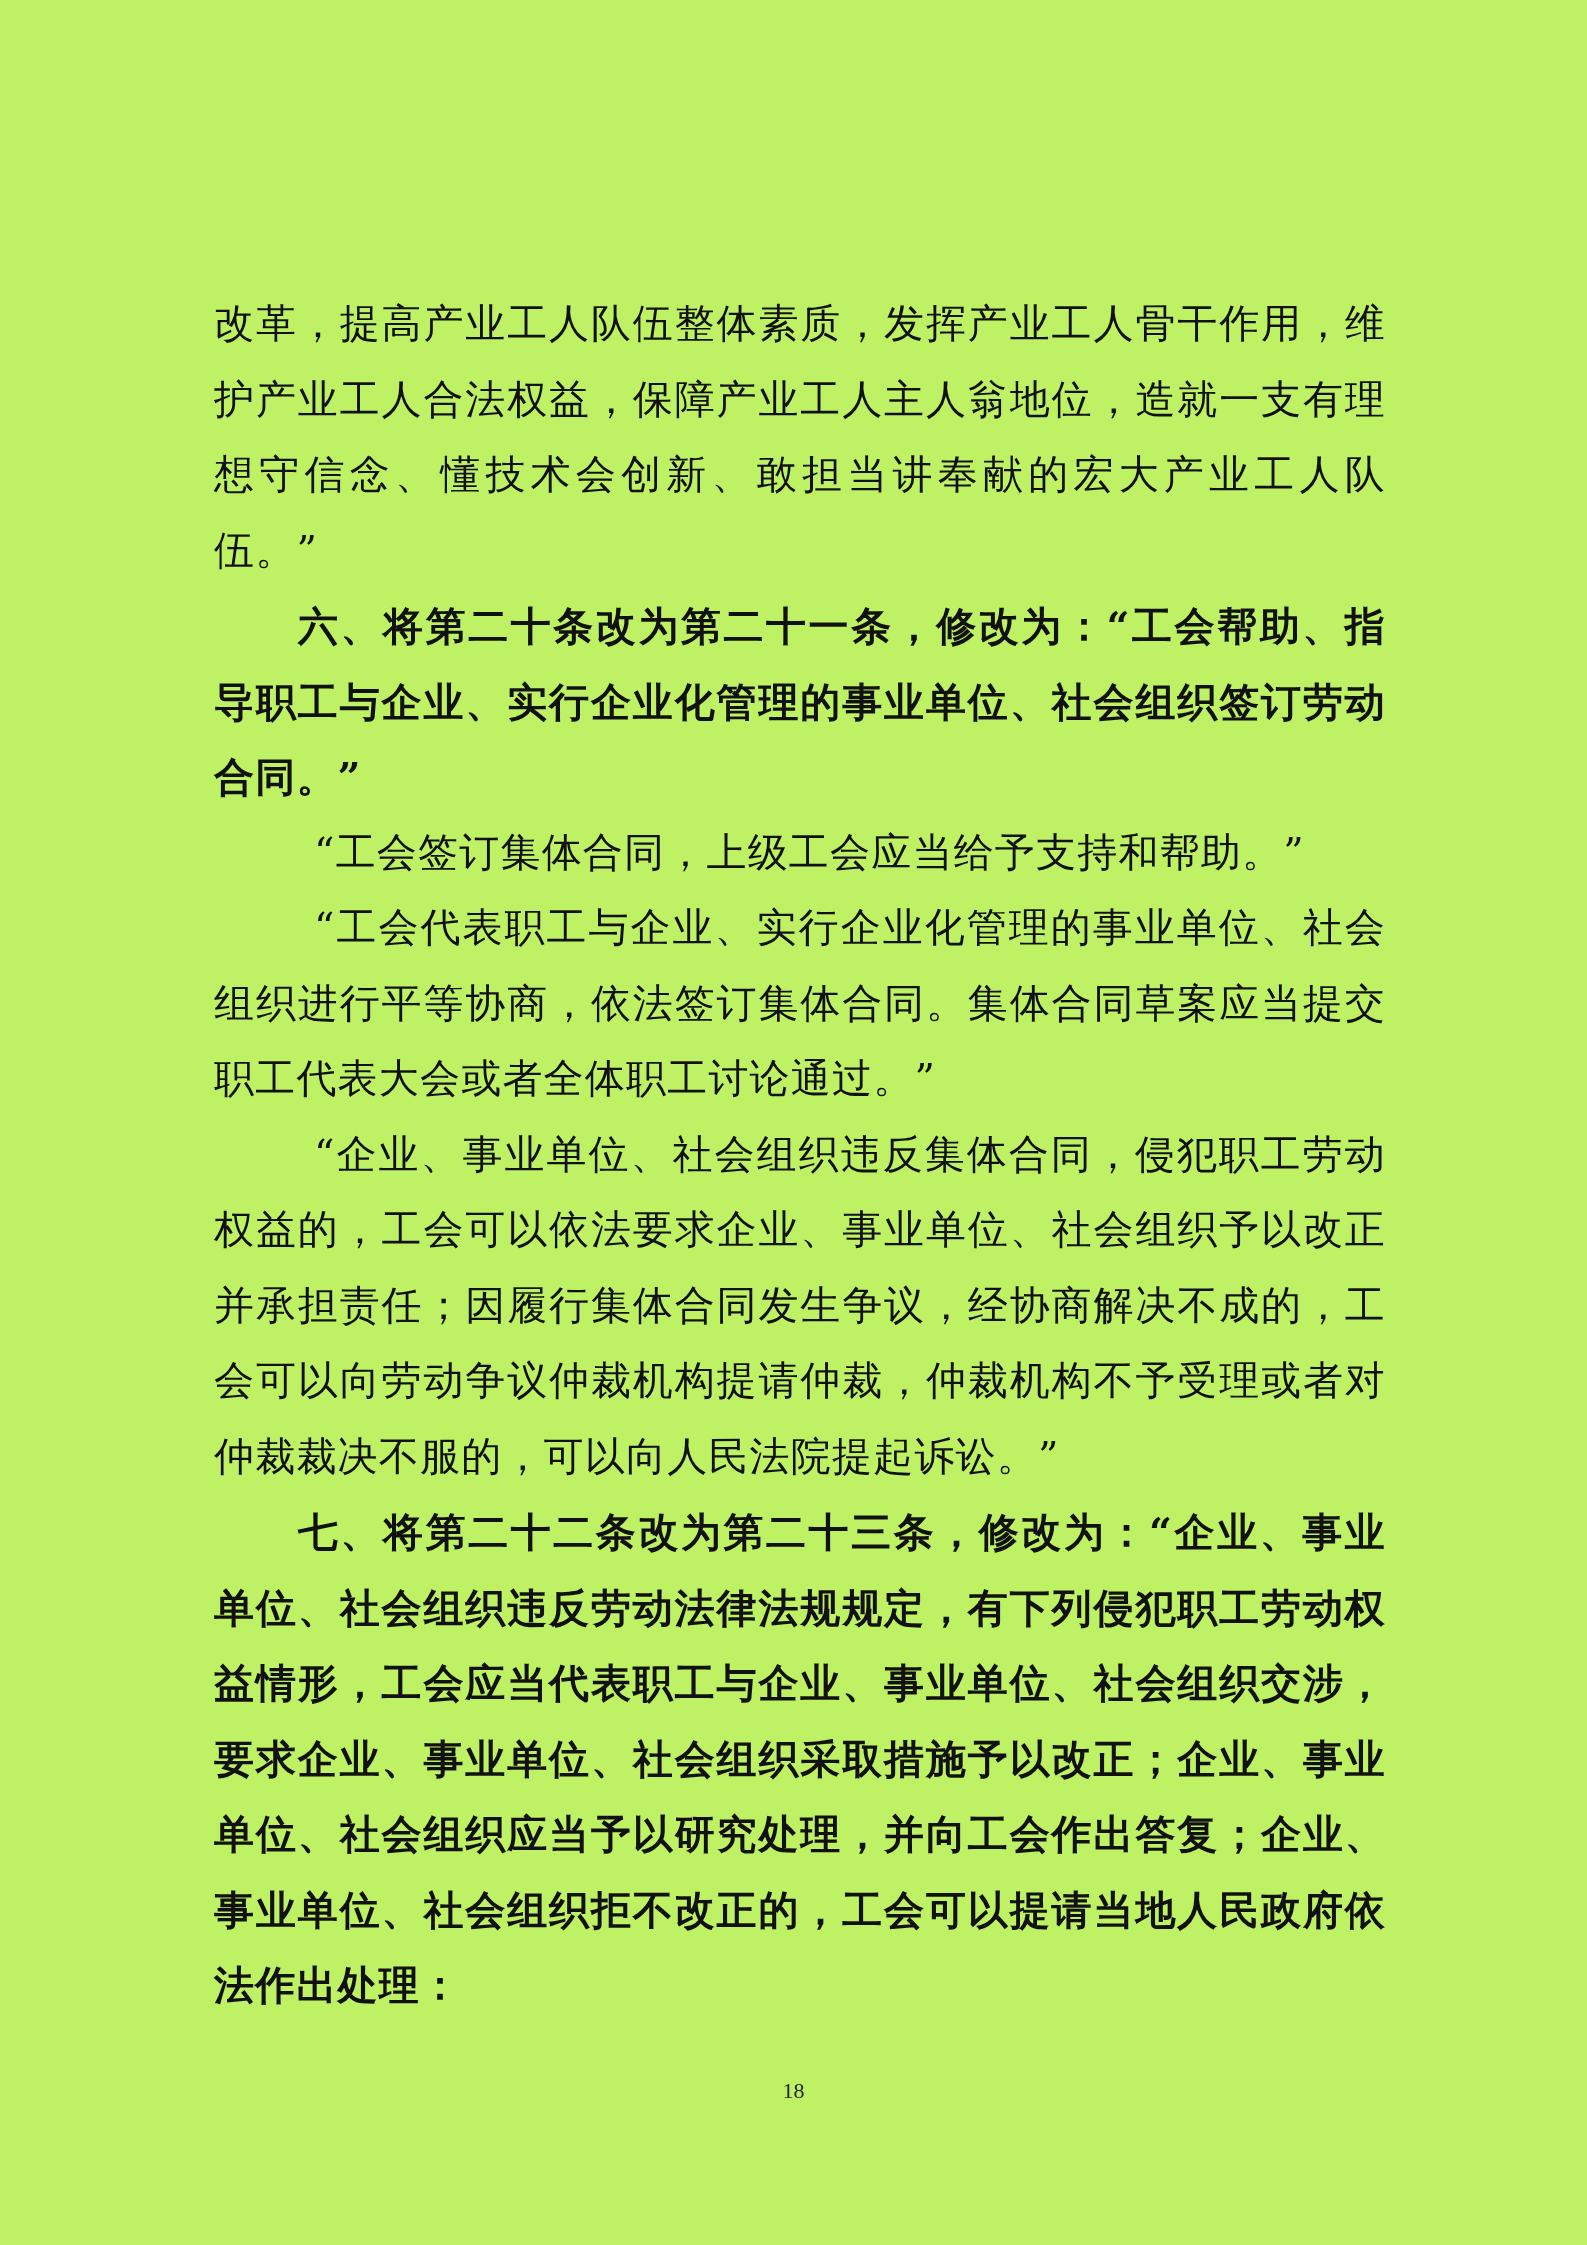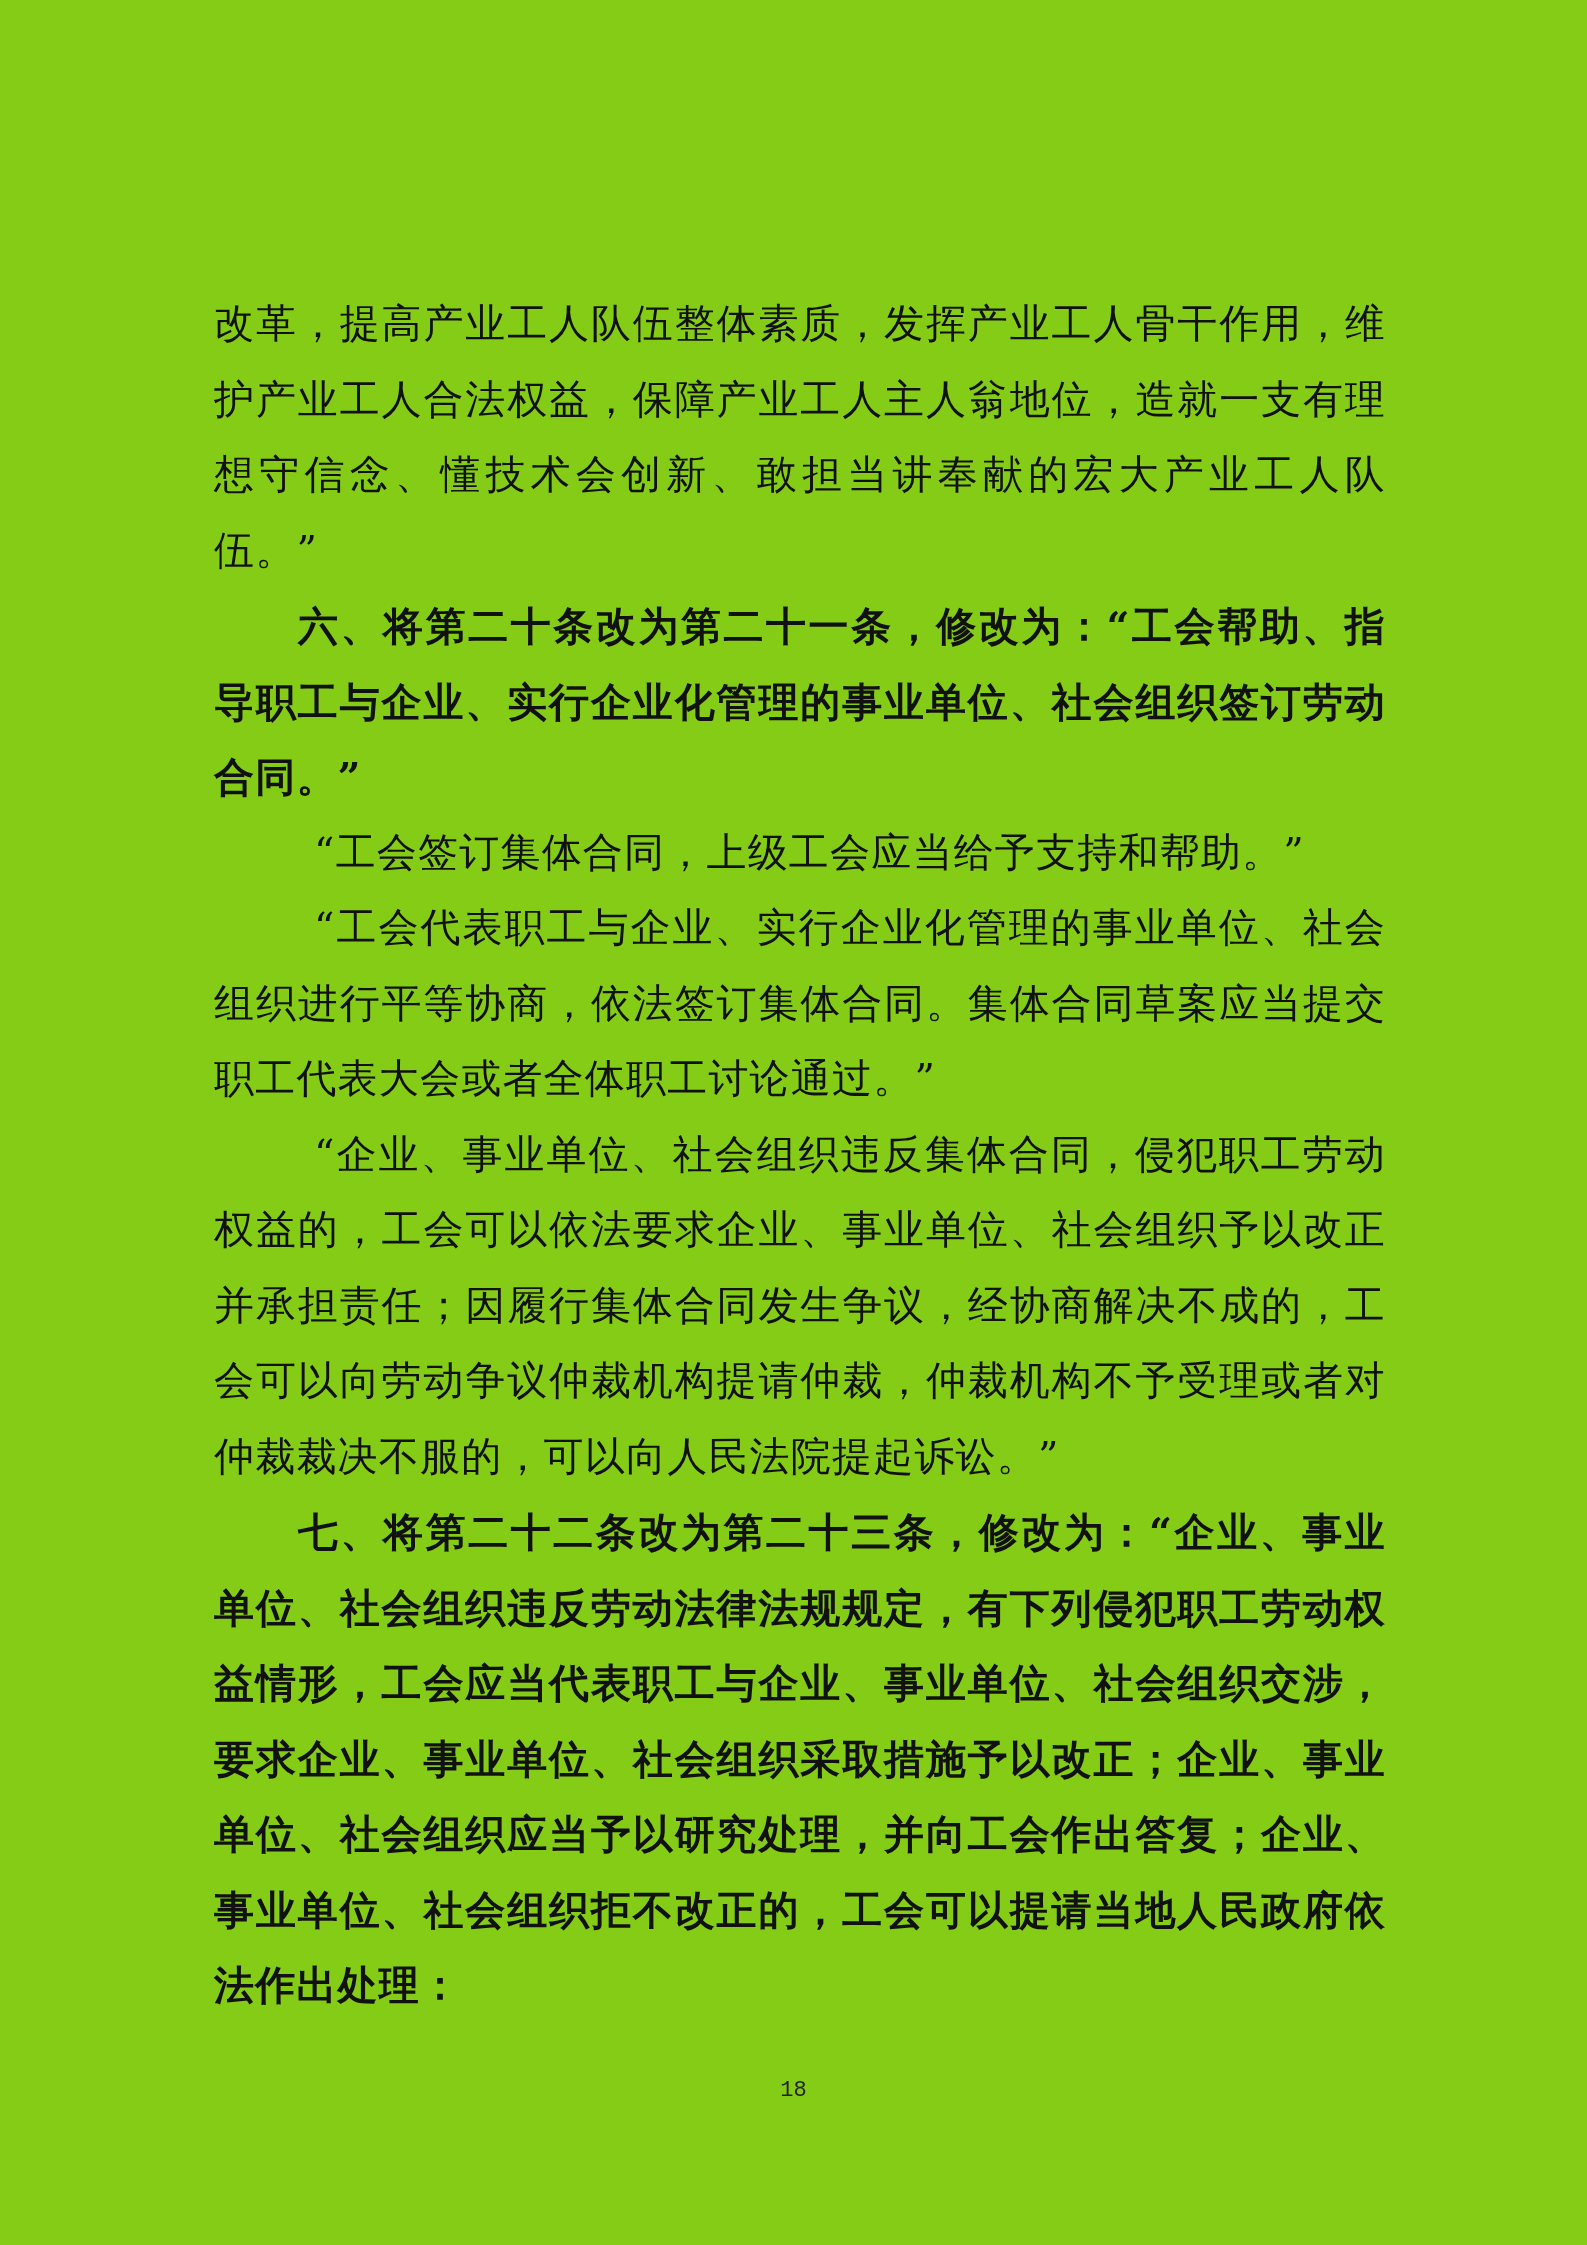--- a/index.html
+++ b/index.html
@@ -1,19 +1,19 @@
 <!DOCTYPE html>
 <html><head>
 <meta charset="utf-8">
 <style>
   html, body { margin: 0; padding: 0; background: #ffffff; }
   body { width: 1587px; height: 2245px; position: relative; overflow: hidden; }
   .page {
     position: absolute; left: 0; top: 0; width: 1587px; height: 2245px;
-    background: #84cc16;
+    background: #bef264;
   }
   .body-text {
     position: absolute;
     left: 214px;
     top: 286px;
     width: 1172px;
     font-family: "DejaVu Serif", "Liberation Serif", serif;
     font-size: 40px;
     line-height: 75.5px;
     color: #111111;
@@ -22,21 +22,21 @@
     text-justify: inter-character;
   }
   .para { margin: 0; padding: 0; text-indent: 0; }
   .para.indent { text-indent: 84px; font-weight: bold; }
   .para.indent-q { text-indent: 100px; }
   .page-number {
     position: absolute;
     left: 0; width: 1587px;
     top: 2078px;
     text-align: center;
-    font-family: Liberation Mono, monospace;
+    font-family: Liberation Serif, serif;
     font-size: 22px;
     color: #222222;
   }
 </style>
 </head>
 <body>
 
 <div class="page">
   <div class="body-text">
     <p class="para">改革，提高产业工人队伍整体素质，发挥产业工人骨干作用，维护产业工人合法权益，保障产业工人主人翁地位，造就一支有理想守信念、懂技术会创新、敢担当讲奉献的宏大产业工人队伍。”</p>

